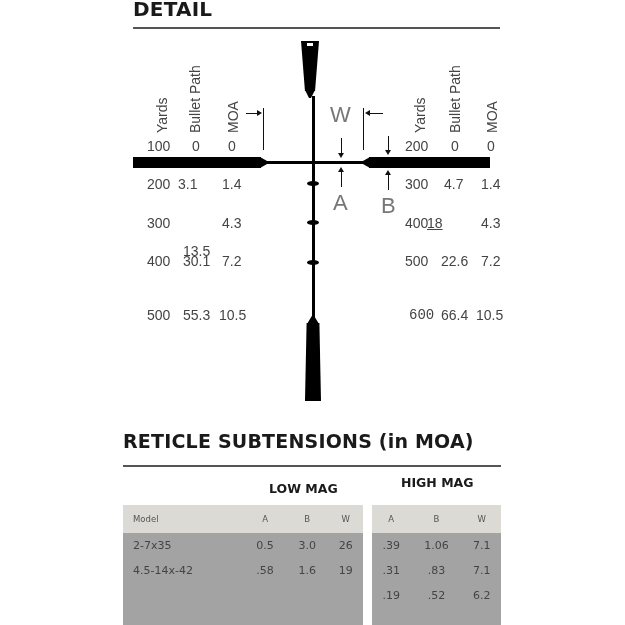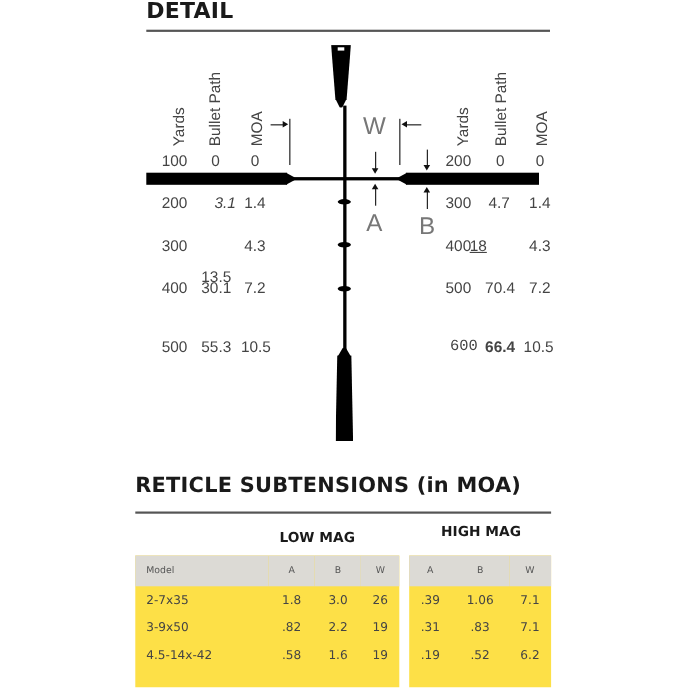--- a/index.html
+++ b/index.html
@@ -8,21 +8,21 @@
   .h1 { font-family:"DejaVu Sans", sans-serif; font-weight:bold; color:#1a1a1a; letter-spacing:0.2px; }
   .rule { position:absolute; height:2px; background:#555; }
   .num { position:absolute; font-size:14px; color:#444; white-space:nowrap; }
   .vlabel { position:absolute; font-size:14px; color:#444; white-space:nowrap; transform:rotate(-90deg); transform-origin:left top; }
   .letter { position:absolute; font-size:22px; color:#777; }
   .blk { position:absolute; background:#000; }
   .dot { position:absolute; width:12px; height:5px; background:#000; border-radius:50%; }
   .arrow-line { position:absolute; background:#111; }
   .mag { position:absolute; font-family:"DejaVu Sans", sans-serif; font-weight:bold; font-size:12.5px; color:#1a1a1a; }
   table { border-collapse:collapse; font-family:"DejaVu Sans", sans-serif; }
-  .tbl { position:absolute; background:#fde047; }
+  .tbl { position:absolute; background:#a3a3a3; }
   .tbl th { background:#dcdad5; font-weight:normal; font-size:8.5px; color:#555; height:26px; text-align:center; }
   .tbl td { font-size:11px; color:#444; height:23px; text-align:center; }
   .tbl th.model, .tbl td.model { text-align:left; padding-left:10px; }
 </style>
 </head>
 <body>
 
 <div class="abs h1" style="left:133px; top:-3px; font-size:20px;">DETAIL</div>
 <div class="rule" style="left:133px; top:27px; width:367px;"></div>
 
@@ -72,21 +72,21 @@
 <div>
   <div class="vlabel" style="left:154px; top:133px;">Yards</div>
   <div class="vlabel" style="left:187px; top:133px;">Bullet Path</div>
   <div class="vlabel" style="left:225px; top:133px;">MOA</div>
 
   <div class="num" style="left:147px; top:138px;">100</div>
   <div class="num" style="left:192px; top:138px;">0</div>
   <div class="num" style="left:228px; top:138px;">0</div>
 
   <div class="num" style="left:147px; top:176px;">200</div>
-  <div class="num" style="left:195px; top:176px;font-style:italic;">3.1</div>
+  <div class="num" style="left:178px; top:176px;">3.1</div>
   <div class="num" style="left:222px; top:176px;">1.4</div>
 
   <div class="num" style="left:147px; top:215px;">300</div>
   <div class="num" style="left:183px; top:215px;margin-top:28px;">13.5</div>
   <div class="num" style="left:222px; top:215px;">4.3</div>
 
   <div class="num" style="left:147px; top:253px;">400</div>
   <div class="num" style="left:183px; top:253px;">30.1</div>
   <div class="num" style="left:222px; top:253px;">7.2</div>
 
@@ -106,54 +106,48 @@
 
   <div class="num" style="left:405px; top:176px;">300</div>
   <div class="num" style="left:444px; top:176px;text-align:center;">4.7</div>
   <div class="num" style="left:481px; top:176px;">1.4</div>
 
   <div class="num" style="left:405px; top:215px;">400</div>
   <div class="num" style="left:427px; top:215px;text-decoration:underline;">18</div>
   <div class="num" style="left:481px; top:215px;">4.3</div>
 
   <div class="num" style="left:405px; top:253px;">500</div>
-  <div class="num" style="left:441px; top:253px;">70.4</div>
+  <div class="num" style="left:441px; top:253px;">22.6</div>
   <div class="num" style="left:481px; top:253px;">7.2</div>
 
   <div class="num" style="left:409px; top:307px;font-family:Liberation Mono, monospace;">600</div>
-  <div class="num" style="left:441px; top:307px;font-weight:bold;">66.4</div>
+  <div class="num" style="left:441px; top:307px;">66.4</div>
   <div class="num" style="left:476px; top:307px;">10.5</div>
 </div>
 
 <div class="abs h1" style="left:123px; top:430px; font-size:19px;">RETICLE SUBTENSIONS (in MOA)</div>
 <div class="rule" style="left:123px; top:465px; width:378px;"></div>
 
-<div class="mag" style="left:254px; top:481px;">LOW MAG</div>
+<div class="mag" style="left:269px; top:481px;">LOW MAG</div>
 <div class="mag" style="left:401px; top:475px;">HIGH MAG</div>
 
 <div class="tbl" style="left:123px; top:505px; width:240px; height:120px;">
   <table style="width:240px;">
     <tbody>
         <tr>
       <th class="model" style="width:110px;">Model</th>
       <th>A</th>
       <th>B</th>
       <th>W</th>
     </tr>
     <tr>
       <td class="model">2-7x35</td>
-      <td>1.8</td>
+      <td>0.5</td>
       <td>3.0</td>
       <td>26</td>
-    </tr>
-    <tr>
-      <td class="model">3-9x50</td>
-      <td>.82</td>
-      <td>2.2</td>
-      <td>19</td>
     </tr>
     <tr>
       <td class="model">4.5-14x-42</td>
       <td>.58</td>
       <td>1.6</td>
       <td>19</td>
     </tr>
   </tbody>
     </table>
 </div>

